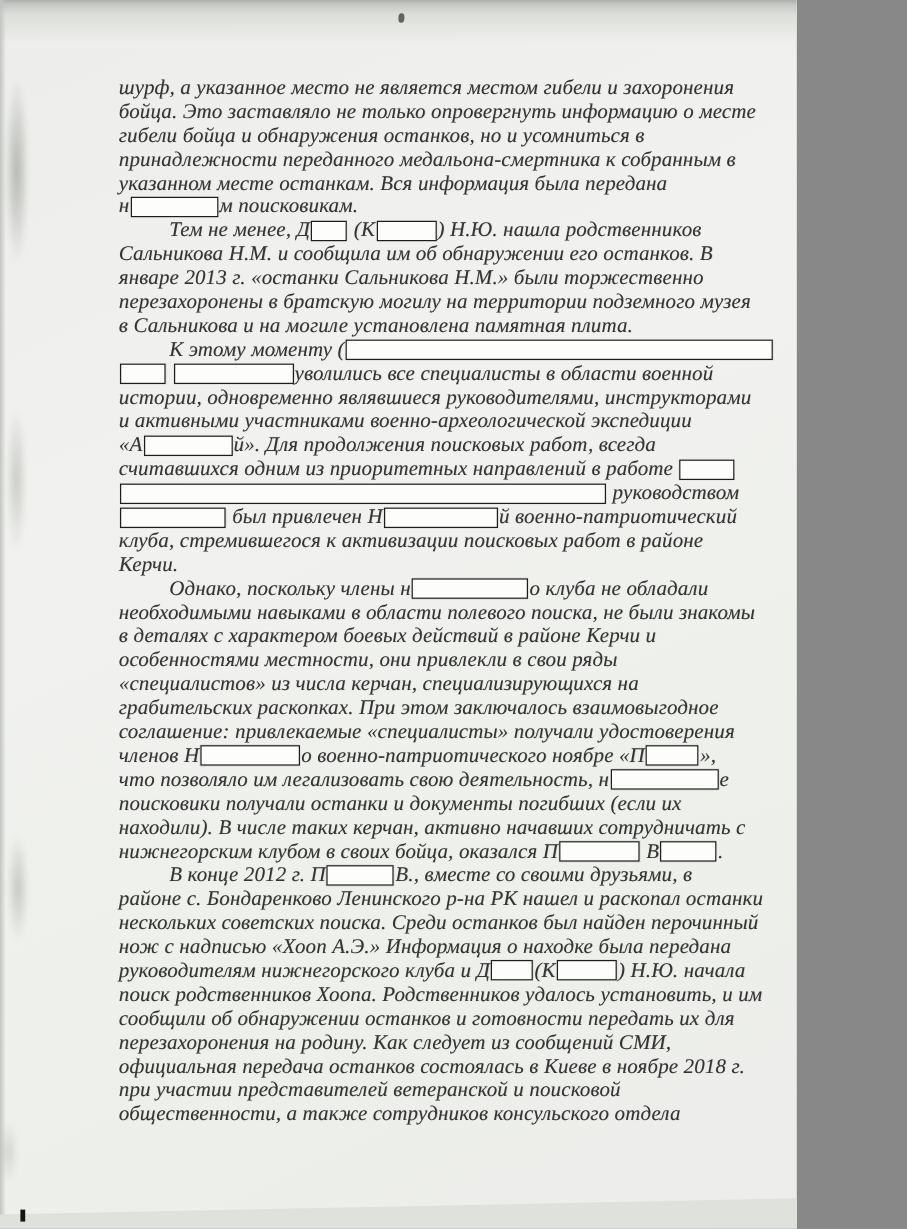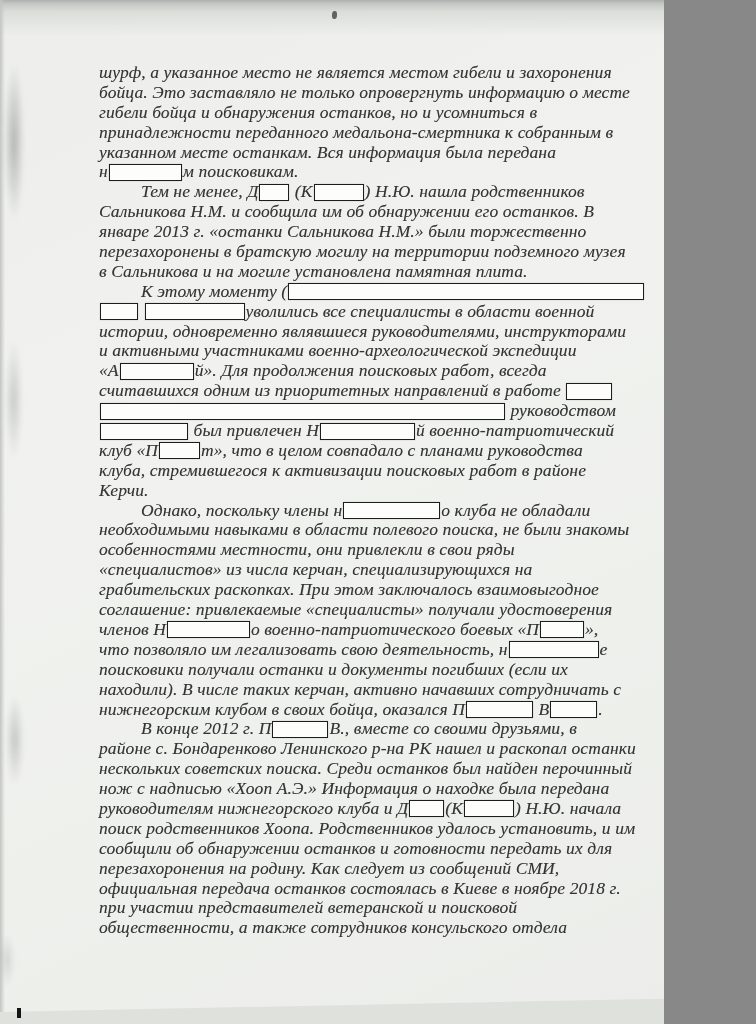--- a/index.html
+++ b/index.html
@@ -96,30 +96,30 @@
       <div class="line"><span>перезахоронены в братскую могилу на территории подземного музея</span></div>
       <div class="line"><span>в Сальникова и на могиле установлена памятная плита.</span></div>
       <div class="line indent"><span>К этому моменту (</span><span class="redact" style="width: 356px;"></span></div>
       <div class="line"><span class="redact" style="width: 38px;"></span><span> </span><span class="redact" style="width: 100px;"></span><span>уволились все специалисты в области военной</span></div>
       <div class="line"><span>истории, одновременно являвшиеся руководителями, инструкторами</span></div>
       <div class="line"><span>и активными участниками военно-археологической экспедиции</span></div>
       <div class="line"><span>«А</span><span class="redact" style="width: 74px;"></span><span>й». Для продолжения поисковых работ, всегда</span></div>
       <div class="line"><span>считавшихся одним из приоритетных направлений в работе </span><span class="redact" style="width: 46px;"></span></div>
       <div class="line"><span class="redact" style="width: 405px;"></span><span> руководством</span></div>
       <div class="line"><span class="redact" style="width: 88px;"></span><span> был привлечен Н</span><span class="redact" style="width: 95px;"></span><span>й военно-патриотический</span></div>
-      <div class="line"><span>клуб «П</span><span class="redact" style="width: 41px;"></span><span>т», что в целом совпадало с планами руководства</span></div>
       <div class="line"><span>клуба, стремившегося к активизации поисковых работ в районе</span></div>
       <div class="line"><span>Керчи.</span></div>
       <div class="line indent"><span>Однако, поскольку члены н</span><span class="redact" style="width: 97px;"></span><span>о клуба не обладали</span></div>
       <div class="line"><span>необходимыми навыками в области полевого поиска, не были знакомы</span></div>
+      <div class="line"><span>в деталях с характером боевых действий в районе Керчи и</span></div>
       <div class="line"><span>особенностями местности, они привлекли в свои ряды</span></div>
       <div class="line"><span>«специалистов» из числа керчан, специализирующихся на</span></div>
       <div class="line"><span>грабительских раскопках. При этом заключалось взаимовыгодное</span></div>
       <div class="line"><span>соглашение: привлекаемые «специалисты» получали удостоверения</span></div>
-      <div class="line"><span>членов Н</span><span class="redact" style="width: 83px;"></span><span>о военно-патриотического боевых «П</span><span class="redact" style="width: 44px;"></span><span>»,</span></div>
+      <div class="line"><span>членов Н</span><span class="redact" style="width: 83px;"></span><span>о военно-патриотического ноябре «П</span><span class="redact" style="width: 44px;"></span><span>»,</span></div>
       <div class="line"><span>что позволяло им легализовать свою деятельность, н</span><span class="redact" style="width: 90px;"></span><span>е</span></div>
       <div class="line"><span>поисковики получали останки и документы погибших (если их</span></div>
       <div class="line"><span>находили). В числе таких керчан, активно начавших сотрудничать с</span></div>
       <div class="line"><span>нижнегорским клубом в своих бойца, оказался П</span><span class="redact" style="width: 67px;"></span><span> В</span><span class="redact" style="width: 47px;"></span><span>.</span></div>
       <div class="line indent"><span>В конце 2012 г. П</span><span class="redact" style="width: 56px;"></span><span>В., вместе со своими друзьями, в</span></div>
       <div class="line"><span>районе с. Бондаренково Ленинского р-на РК нашел и раскопал останки</span></div>
       <div class="line"><span>нескольких советских поиска. Среди останков был найден перочинный</span></div>
       <div class="line"><span>нож с надписью «Хооп А.Э.» Информация о находке была передана</span></div>
       <div class="line"><span>руководителям нижнегорского клуба и Д</span><span class="redact" style="width: 35px;"></span><span>(К</span><span class="redact" style="width: 50px;"></span><span>) Н.Ю. начала</span></div>
       <div class="line"><span>поиск родственников Хоопа. Родственников удалось установить, и им</span></div>

